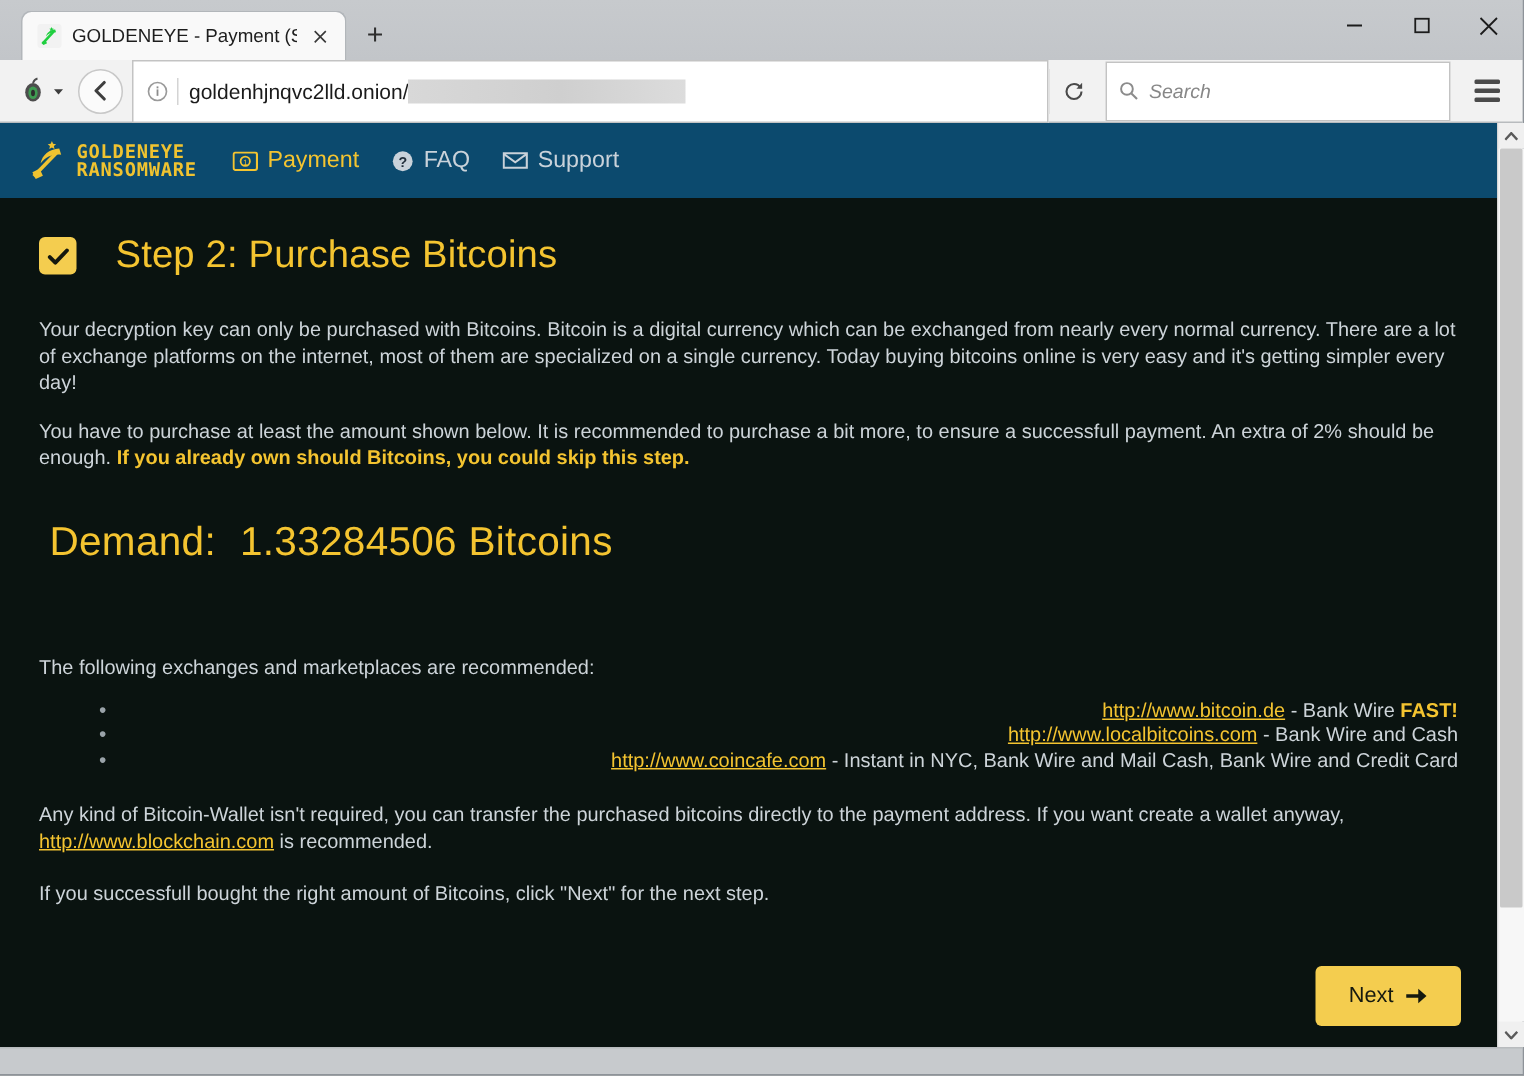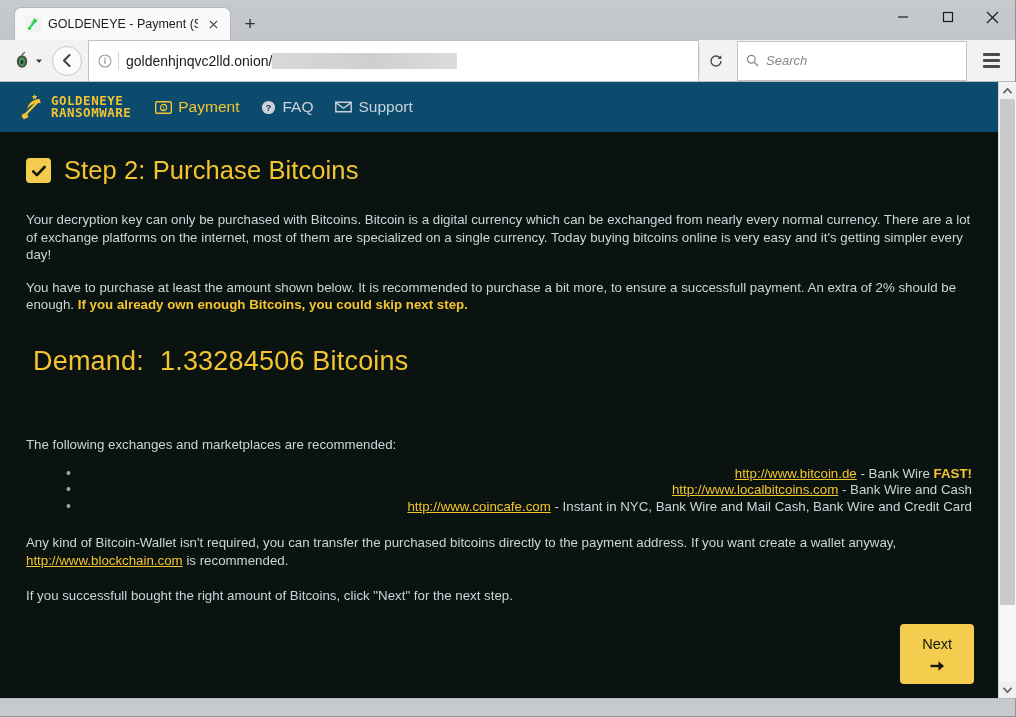--- a/index.html
+++ b/index.html
@@ -164,21 +164,21 @@
   .navlink {
     display: flex; align-items: center; gap: 6px;
     font-size: 15.5px; margin-right: 22px;
   }
   .navlink.active { color: #f4c430; }
   .navlink.idle { color: #c9d2da; }
 
   
   .content { padding: 24px 26px 0 26px; color: #ccd3d8; }
   .step-title {
-    display: flex; align-items: center; gap: 13px;
+    display: flex; align-items: center; gap: 26px;
     margin-bottom: 26px;
   }
   .chk {
     width: 25px; height: 25px; flex: none;
     background: #f4cd4f; border-radius: 4px;
     display: flex; align-items: center; justify-content: center;
     color: #14180f;
   }
   .step-title h1 {
     font-size: 25.5px; font-weight: normal;
@@ -222,21 +222,20 @@
 
   .next-wrap { position: absolute; right: 24px; bottom: 14px; }
   .next-btn {
     background: #f4cd4f;
     color: #15190f;
     border: none; border-radius: 4px;
     font-size: 14.5px;
     padding: 12px 22px;
     display: flex; align-items: center; gap: 8px;
     font-family: "Liberation Sans", sans-serif;
-    flex-direction: column;
   }
 
   
   .vscroll {
     width: 17px; flex: none;
     background: #f0f0f0;
     border-left: 1px solid #d6d6d6;
     display: flex; flex-direction: column;
     align-items: center;
   }
@@ -410,21 +409,21 @@
           <span class="chk">
             <svg width="16" height="16" viewBox="0 0 16 16">
                 <path d="M2.2 8.4 L5.9 12.1 L13.6 4.0" stroke="#14180f" stroke-width="2.6" fill="none" stroke-linecap="round" stroke-linejoin="round"></path>
               </svg>
           </span>
           <h1>Step 2: Purchase Bitcoins</h1>
         </div>
 
         <p class="body">Your decryption key can only be purchased with Bitcoins. Bitcoin is a digital currency which can be exchanged from nearly every normal currency. There are a lot of exchange platforms on the internet, most of them are specialized on a single currency. Today buying bitcoins online is very easy and it's getting simpler every day!</p>
 
-        <p class="body"><span>You have to purchase at least the amount shown below. It is recommended to purchase a bit more, to ensure a successfull payment. An extra of 2% should be enough. </span><span class="hl">If you already own enough Bitcoins, you could skip next step.</span></p>
+        <p class="body"><span>You have to purchase at least the amount shown below. It is recommended to purchase a bit more, to ensure a successfull payment. An extra of 2% should be enough. </span><span class="hl">If you already own should Bitcoins, you could skip this step.</span></p>
 
         <div class="demand">
           <span>Demand:</span><span class="amt">1.33284506 Bitcoins</span>
         </div>
 
         <div class="intro-list">The following exchanges and marketplaces are recommended:</div>
 
         <ul class="exchanges">
           <li>
             <a class="lnk" href="#">http://www.bitcoin.de</a><span> - Bank Wire </span><span class="hl">FAST!</span>

